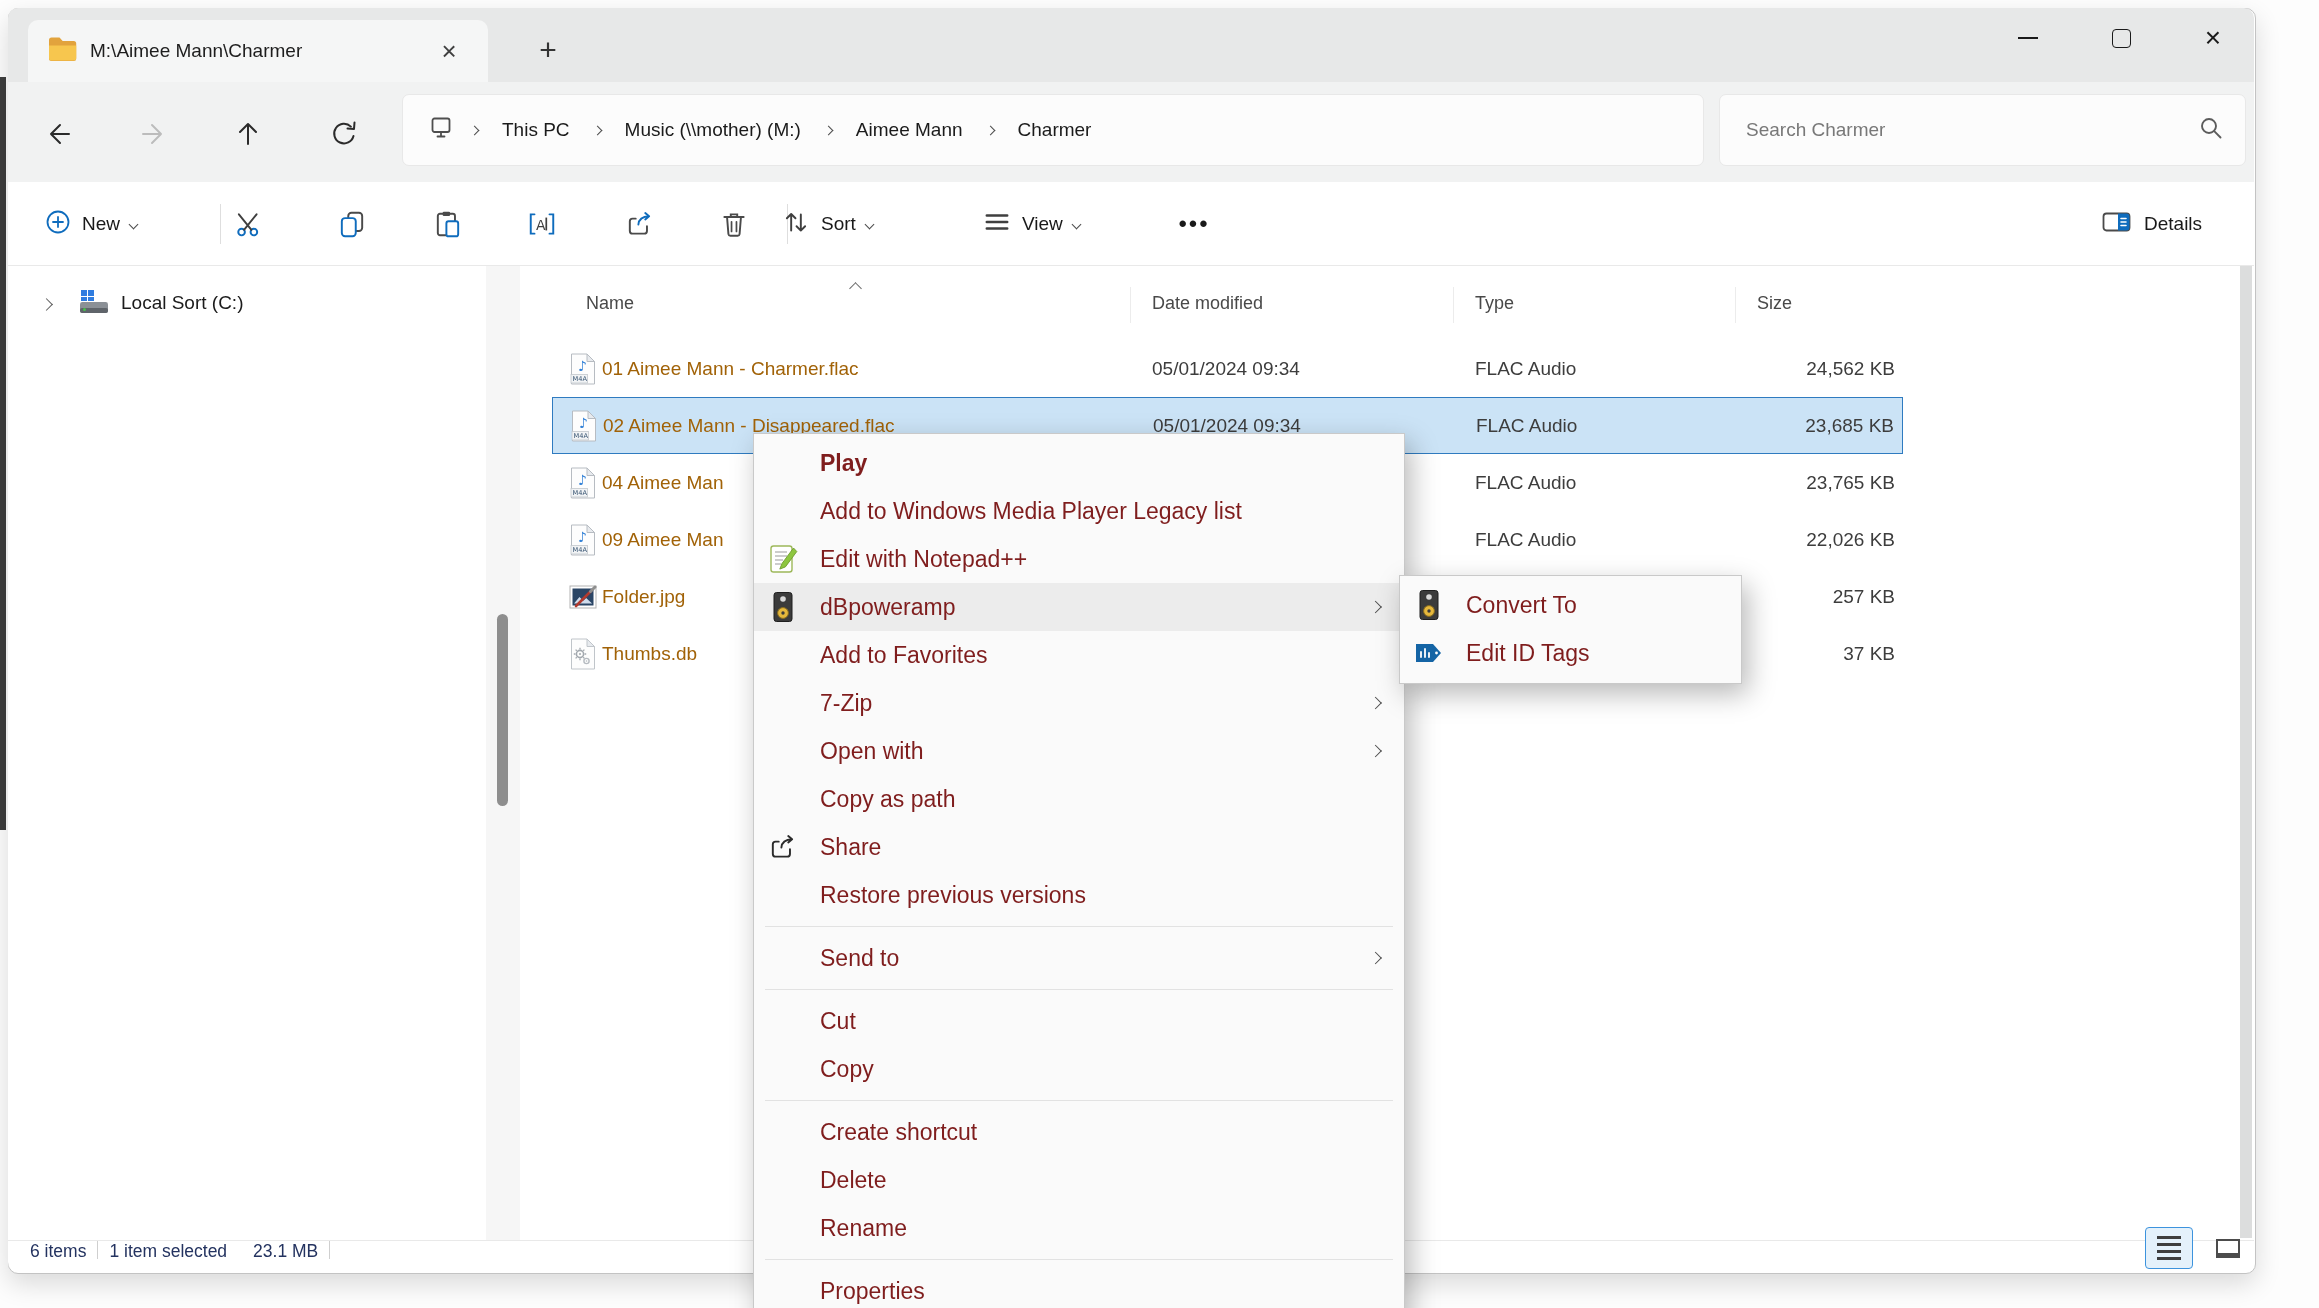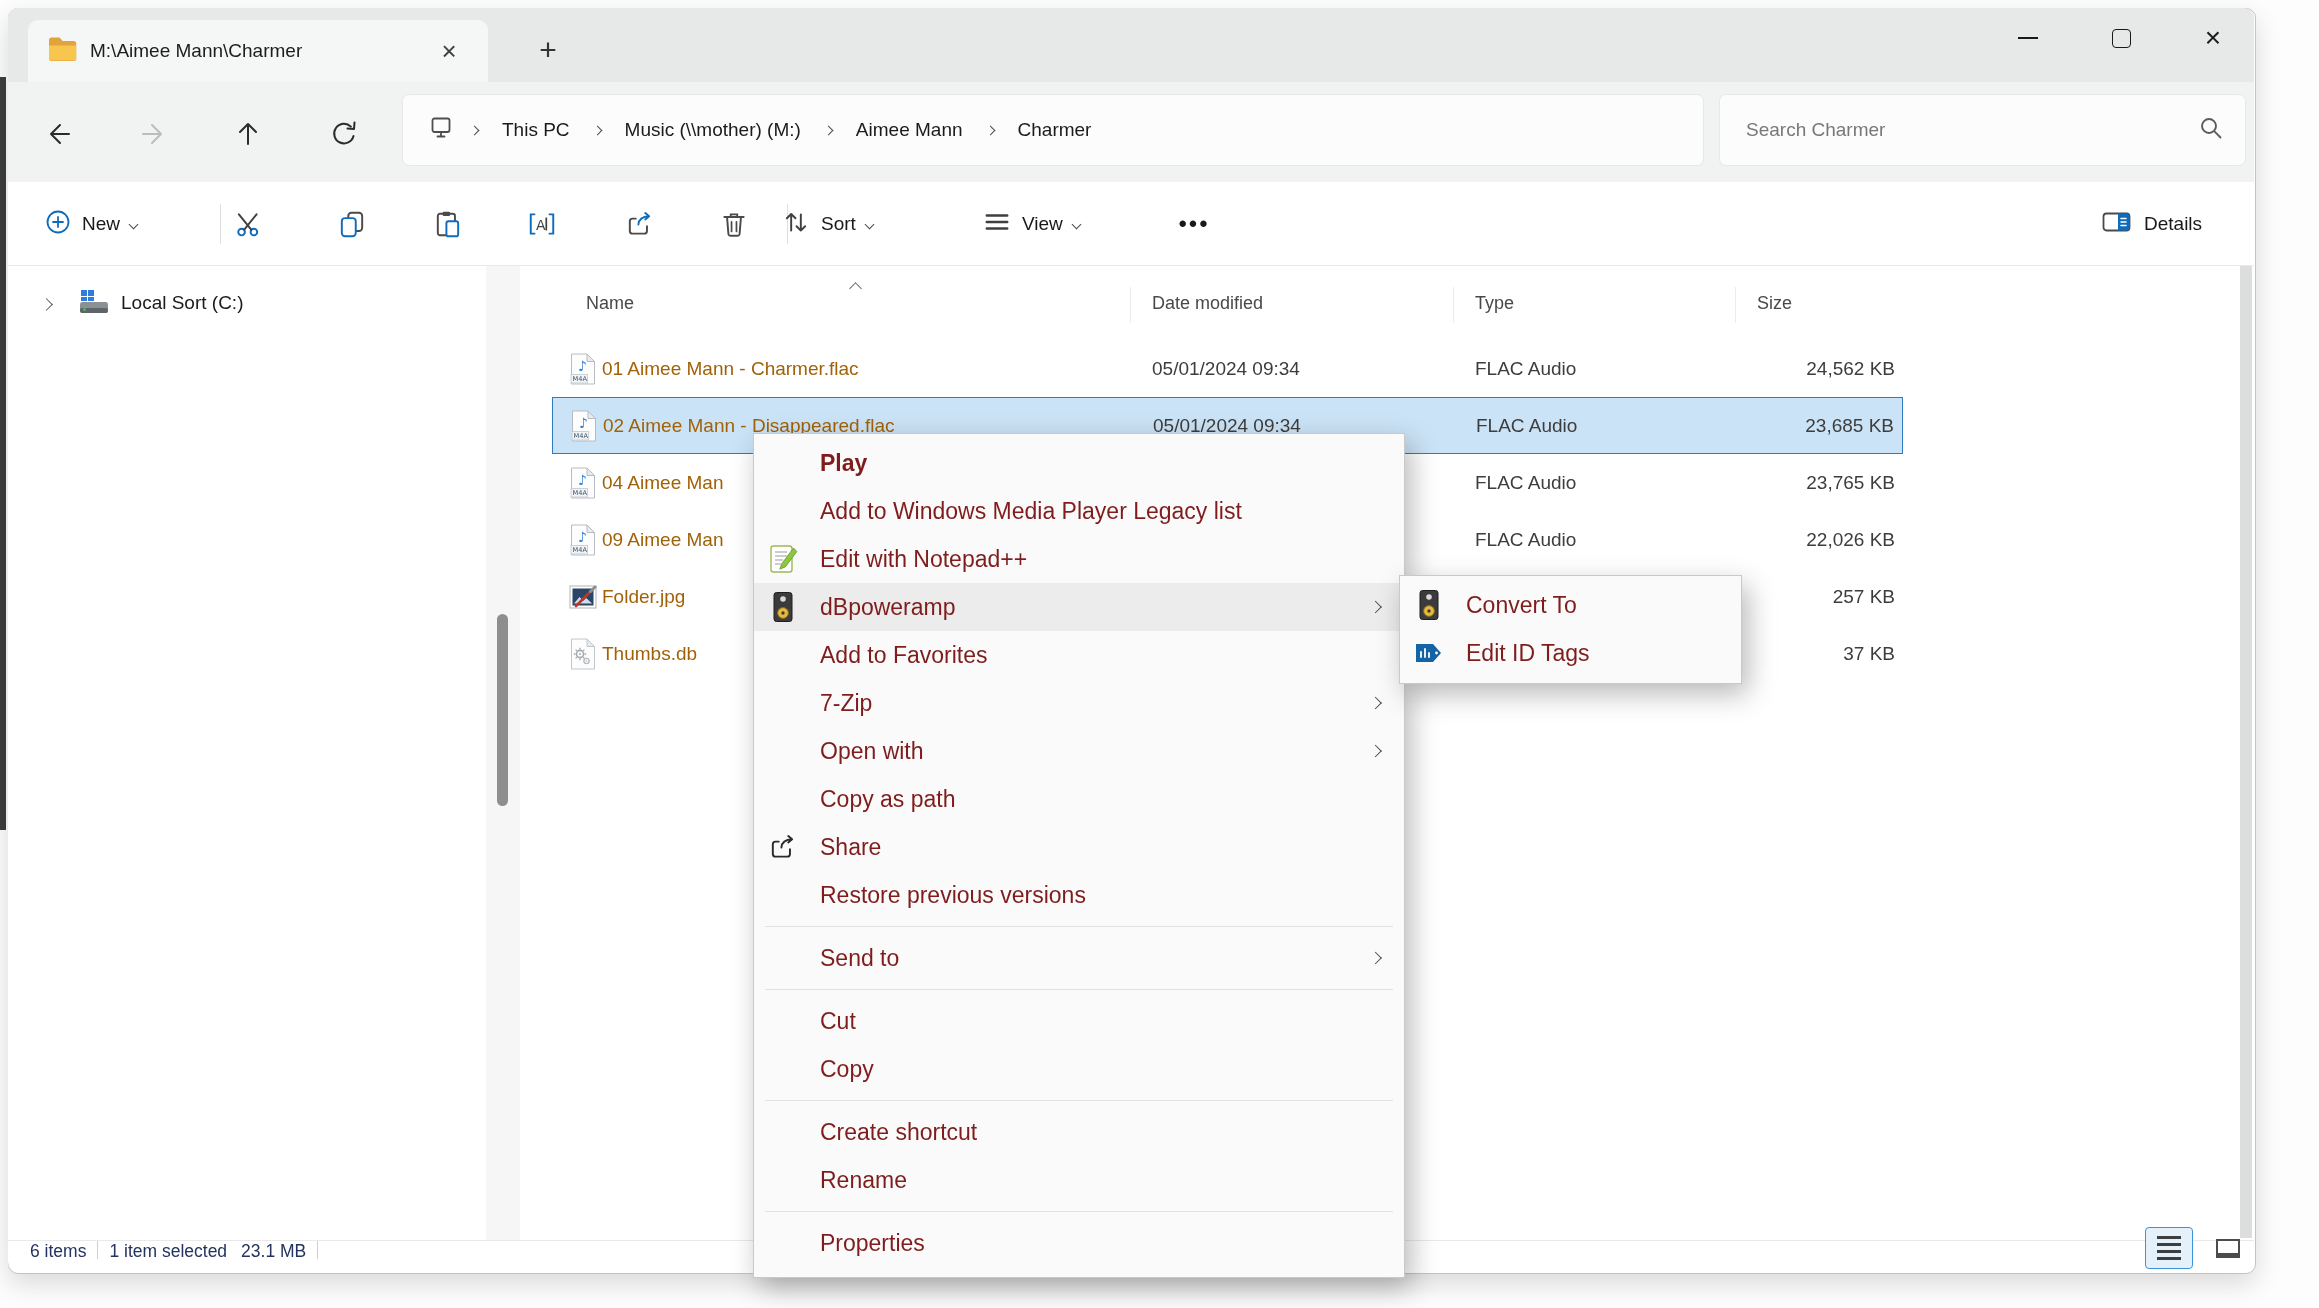--- a/index.html
+++ b/index.html
@@ -413,21 +413,21 @@
     <span class="cell cdate"></span>
     <span class="cell ctype"></span>
     <span class="cell csize">37 KB</span>
   </div>
 </div>
 
 <div class="statusbar">
   <span style="margin-left:22px;">6 items</span>
   <span class="vdiv"></span>
   <span>1 item selected</span>
-  <span style="margin-left:14px;">23.1 MB</span>
+  <span style="margin-left:26px;">23.1 MB</span>
   <span class="vdiv"></span>
   <div class="toggle active" style="left:2137px;">
     <span class="hamb">
         <span></span>
         <span></span>
         <span></span>
         <span></span>
       </span>
   </div>
   <div class="toggle" style="left:2196px;">
@@ -500,20 +500,23 @@
     <span>Cut</span>
   </div>
   <div class="cmi">
     <span>Copy</span>
   </div>
   <div class="cmsep"></div>
   <div class="cmi">
     <span>Create shortcut</span>
   </div>
   <div class="cmi">
+    <span>Delete</span>
+  </div>
+  <div class="cmi">
     <span>Rename</span>
   </div>
   <div class="cmsep"></div>
   <div class="cmi">
     <span>Properties</span>
   </div>
 </div>
 
 <div class="smenu">
   <div class="cmi">

